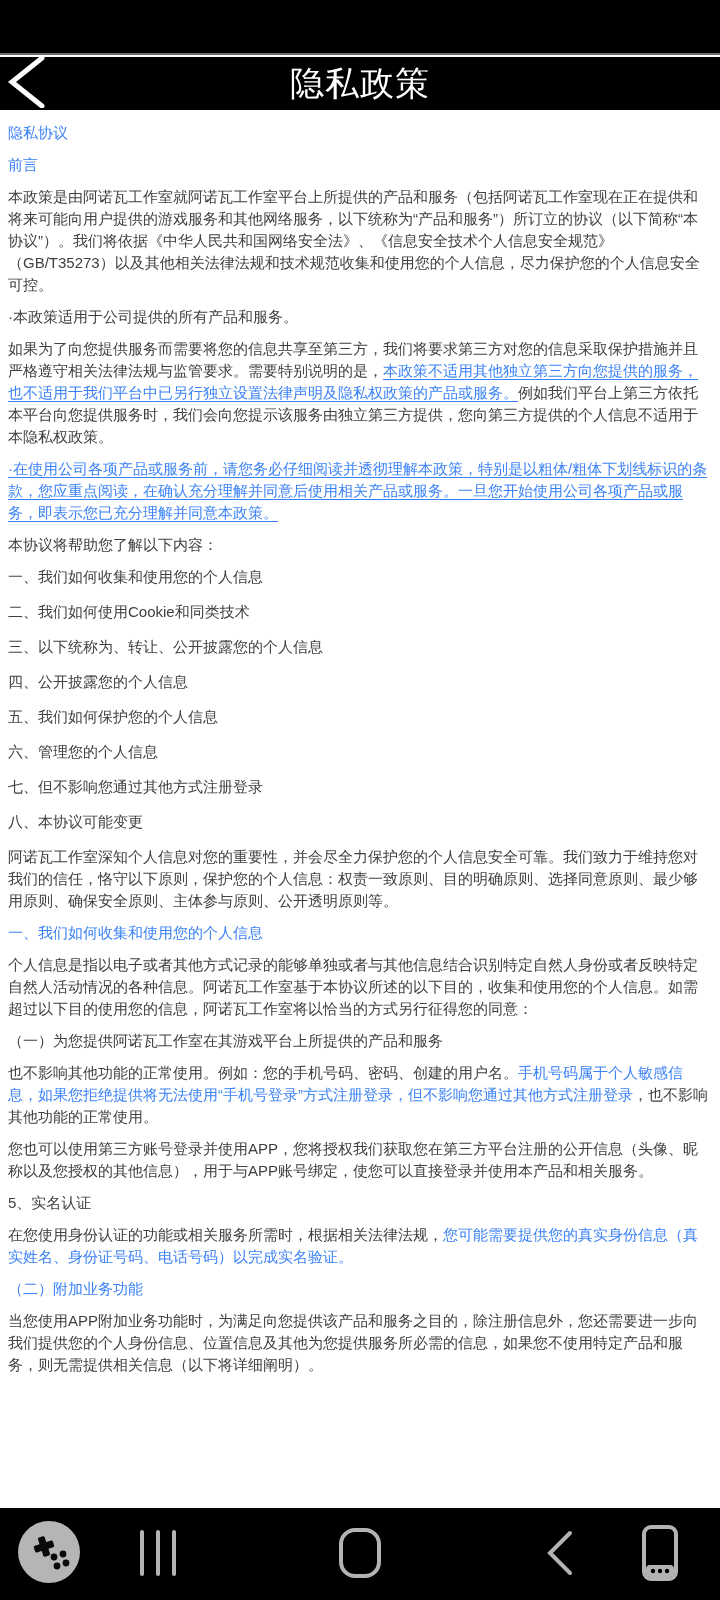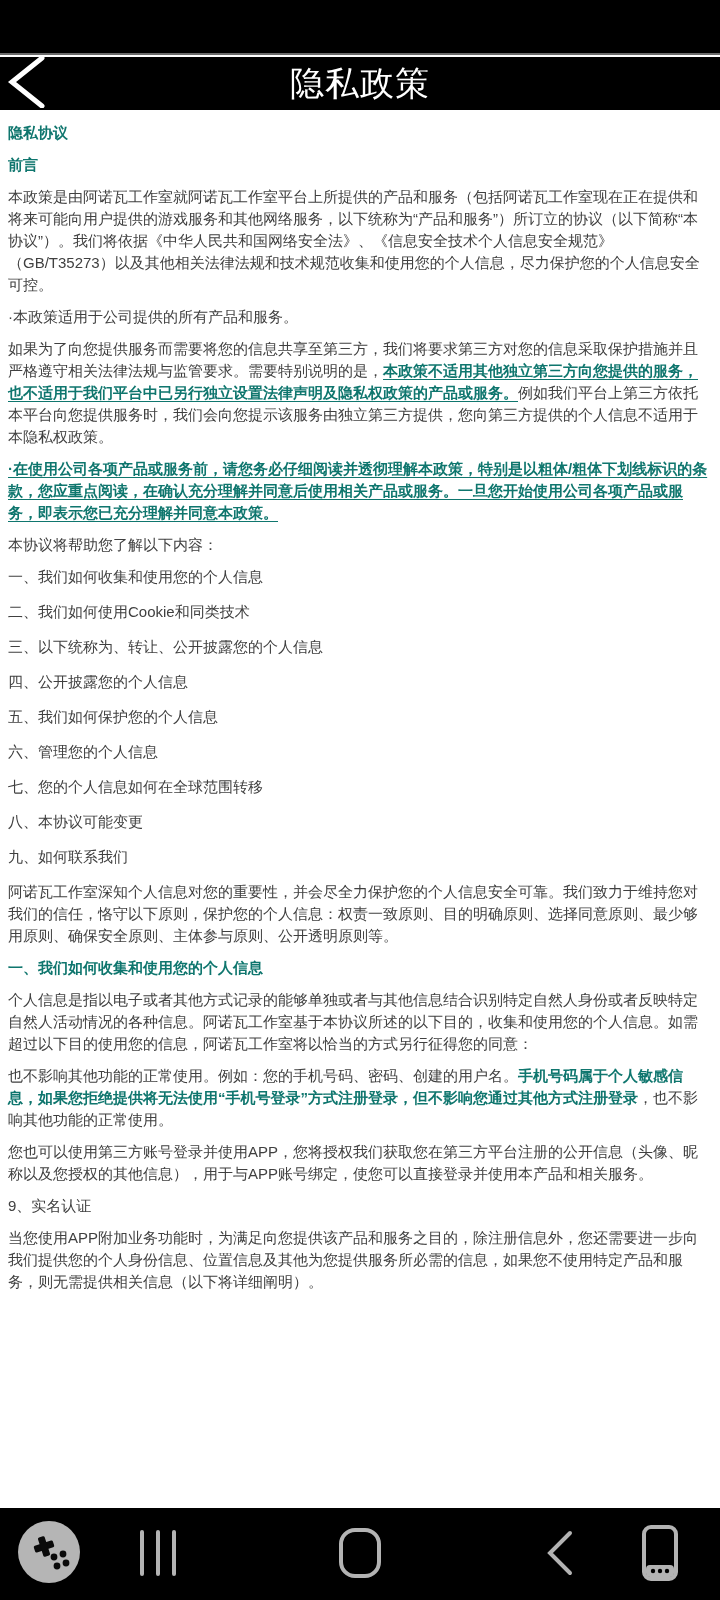--- a/index.html
+++ b/index.html
@@ -14,21 +14,21 @@
   .page-title{color:#fff;font-size:34px;font-weight:400;letter-spacing:1px;}
   .back-btn{position:absolute;left:0;top:0;width:64px;height:53px;display:flex;align-items:center;justify-content:flex-start;background:transparent;border:none;padding:0 0 0 4px;cursor:pointer;}
   
   .content{
     position:absolute;top:110px;left:0;width:720px;height:1398px;overflow:hidden;
     background:#fff;padding:8px 8px 0 8px;color:#404040;font-size:15px;line-height:22px;
   }
   .blk{margin:0 0 10px 0;}
   .blk.h2{font-weight:bold;color:#151515;margin:4px 0 10px 0;}
   .blk.toc{margin:0 0 13px 0;}
-  .bold{font-weight:bold;color:#0f766e;}
+  .bold{font-weight:normal;color:#3b82f6;}
   .ul{text-decoration:underline;text-underline-offset:3px;}
   
   .nav-bar{position:absolute;bottom:0;left:0;width:720px;height:92px;background:#000;}
   .nav-btn{position:absolute;background:transparent;border:none;padding:0;cursor:pointer;display:flex;align-items:center;justify-content:center;}
   .game-fab{left:16px;top:12px;width:66px;height:66px;}
   .nav-recents{left:128px;top:20px;width:60px;height:52px;}
   .nav-home{left:330px;top:20px;width:60px;height:52px;}
   .nav-back{left:530px;top:20px;width:60px;height:52px;}
   .nav-phone{left:630px;top:16px;width:60px;height:60px;}
 </style>
@@ -57,29 +57,31 @@
       <p class="blk p"><span>·本政策适用于公司提供的所有产品和服务。</span></p>
       <p class="blk p"><span>如果为了向您提供服务而需要将您的信息共享至第三方，我们将要求第三方对您的信息采取保护措施并且严格遵守相关法律法规与监管要求。需要特别说明的是，</span><span class="bold ul">本政策不适用其他独立第三方向您提供的服务，也不适用于我们平台中已另行独立设置法律声明及隐私权政策的产品或服务。</span><span>例如我们平台上第三方依托本平台向您提供服务时，我们会向您提示该服务由独立第三方提供，您向第三方提供的个人信息不适用于本隐私权政策。</span></p>
       <p class="blk p"><span class="bold ul">·在使用公司各项产品或服务前，请您务必仔细阅读并透彻理解本政策，特别是以粗体/粗体下划线标识的条款，您应重点阅读，在确认充分理解并同意后使用相关产品或服务。一旦您开始使用公司各项产品或服务，即表示您已充分理解并同意本政策。</span></p>
       <p class="blk p"><span>本协议将帮助您了解以下内容：</span></p>
       <p class="blk toc"><span>一、我们如何收集和使用您的个人信息</span></p>
       <p class="blk toc"><span>二、我们如何使用Cookie和同类技术</span></p>
       <p class="blk toc"><span>三、以下统称为、转让、公开披露您的个人信息</span></p>
       <p class="blk toc"><span>四、公开披露您的个人信息</span></p>
       <p class="blk toc"><span>五、我们如何保护您的个人信息</span></p>
       <p class="blk toc"><span>六、管理您的个人信息</span></p>
-      <p class="blk toc"><span>七、您的个人信息如何在全球范围转移</span></p>
+      <p class="blk toc"><span>七、但不影响您通过其他方式注册登录</span></p>
       <p class="blk toc"><span>八、本协议可能变更</span></p>
-      <p class="blk toc"><span>九、如何联系我们</span></p>
       <p class="blk p"><span>阿诺瓦工作室深知个人信息对您的重要性，并会尽全力保护您的个人信息安全可靠。我们致力于维持您对我们的信任，恪守以下原则，保护您的个人信息：权责一致原则、目的明确原则、选择同意原则、最少够用原则、确保安全原则、主体参与原则、公开透明原则等。</span></p>
       <p class="blk h2"><span class="bold">一、我们如何收集和使用您的个人信息</span></p>
       <p class="blk p"><span>个人信息是指以电子或者其他方式记录的能够单独或者与其他信息结合识别特定自然人身份或者反映特定自然人活动情况的各种信息。阿诺瓦工作室基于本协议所述的以下目的，收集和使用您的个人信息。如需超过以下目的使用您的信息，阿诺瓦工作室将以恰当的方式另行征得您的同意：</span></p>
+      <p class="blk p"><span>（一）为您提供阿诺瓦工作室在其游戏平台上所提供的产品和服务</span></p>
       <p class="blk p"><span>也不影响其他功能的正常使用。例如：您的手机号码、密码、创建的用户名。</span><span class="bold">手机号码属于个人敏感信息，如果您拒绝提供将无法使用“手机号登录”方式注册登录，但不影响您通过其他方式注册登录</span><span>，也不影响其他功能的正常使用。</span></p>
       <p class="blk p"><span>您也可以使用第三方账号登录并使用APP，您将授权我们获取您在第三方平台注册的公开信息（头像、昵称以及您授权的其他信息），用于与APP账号绑定，使您可以直接登录并使用本产品和相关服务。</span></p>
-      <p class="blk p"><span>9、实名认证</span></p>
+      <p class="blk p"><span>5、实名认证</span></p>
+      <p class="blk p"><span>在您使用身份认证的功能或相关服务所需时，根据相关法律法规，</span><span class="bold">您可能需要提供您的真实身份信息（真实姓名、身份证号码、电话号码）以完成实名验证。</span></p>
+      <p class="blk h2"><span class="bold">（二）附加业务功能</span></p>
       <p class="blk p"><span>当您使用APP附加业务功能时，为满足向您提供该产品和服务之目的，除注册信息外，您还需要进一步向我们提供您的个人身份信息、位置信息及其他为您提供服务所必需的信息，如果您不使用特定产品和服务，则无需提供相关信息（以下将详细阐明）。</span></p>
       <p class="blk p"></p>
     </div>
 
   <div class="nav-bar">
     <button class="nav-btn game-fab" aria-label="game launcher">
       <span>
         <svg width="66" height="66" viewBox="0 0 66 66">
           <circle cx="33" cy="33" r="31" fill="#b5b5b5"></circle>
           <g fill="#0a0a0a">

